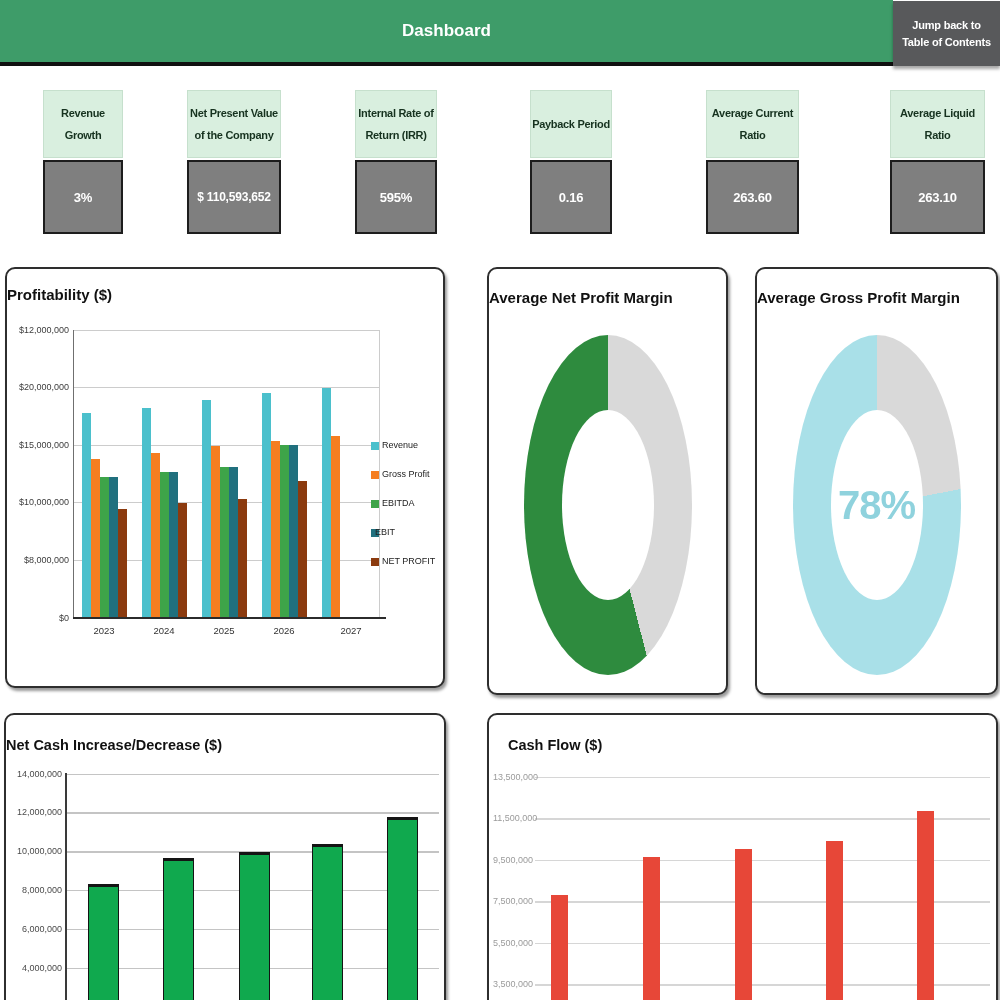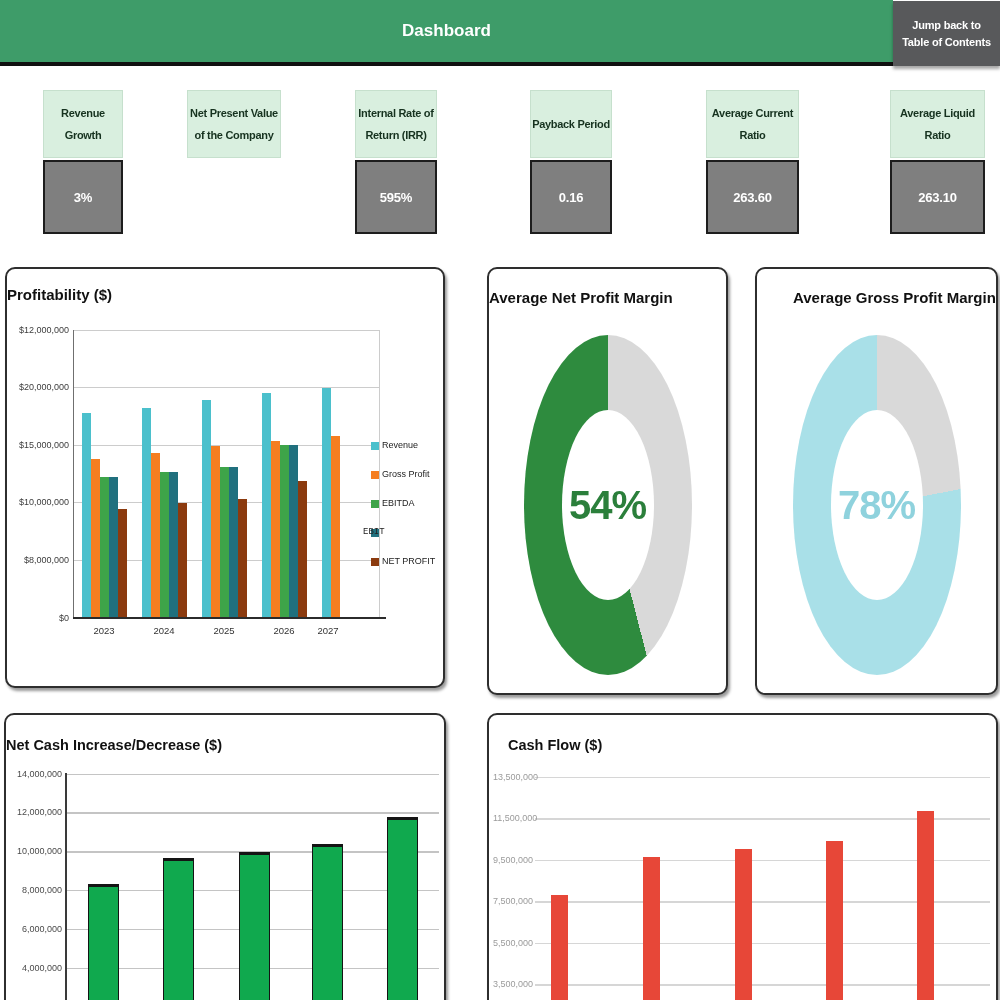--- a/index.html
+++ b/index.html
@@ -67,20 +67,21 @@
       <span>Revenue</span>
       <span>Growth</span>
     </div>
     <div class="kpi-value">3%</div>
   </div>
   <div class="kpi" style="left:187px;width:94px;">
     <div class="kpi-label">
       <span>Net Present Value</span>
       <span>of the Company</span>
     </div>
+    <div class="kpi-value" style="font-size:12px;">$  110,593,652</div>
   </div>
   <div class="kpi" style="left:355px;width:82px;border-radius:9px;">
     <div class="kpi-label">
       <span>Internal Rate of</span>
       <span>Return (IRR)</span>
     </div>
     <div class="kpi-value">595%</div>
   </div>
   <div class="kpi" style="left:530px;width:82px;">
     <div class="kpi-label">
@@ -140,45 +141,44 @@
         <div class="bar" style="left: 230.5px; top: 230.344px; width: 9px; height: 118.656px; background: rgb(139, 58, 14);"></div>
         <div class="xl" style="left: 192px; top: 356px; width: 50px;">2025</div>
         <div class="bar" style="left: 254.5px; top: 124.36px; width: 9px; height: 224.64px; background: rgb(75, 192, 204);"></div>
         <div class="bar" style="left: 263.5px; top: 171.592px; width: 9px; height: 177.408px; background: rgb(245, 126, 32);"></div>
         <div class="bar" style="left: 272.5px; top: 176.2px; width: 9px; height: 172.8px; background: rgb(62, 164, 73);"></div>
         <div class="bar" style="left: 281.5px; top: 176.2px; width: 9px; height: 172.8px; background: rgb(32, 112, 126);"></div>
         <div class="bar" style="left: 290.5px; top: 211.912px; width: 9px; height: 137.088px; background: rgb(139, 58, 14);"></div>
         <div class="xl" style="left: 252px; top: 356px; width: 50px;">2026</div>
         <div class="bar" style="left: 314.5px; top: 118.6px; width: 9px; height: 230.4px; background: rgb(75, 192, 204);"></div>
         <div class="bar" style="left: 323.5px; top: 166.984px; width: 9px; height: 182.016px; background: rgb(245, 126, 32);"></div>
-        <div class="xl" style="left: 296px; top: 356px; width: 50px;">2027</div>
+        <div class="xl" style="left: 319px; top: 356px; width: 50px;">2027</div>
         <div class="xaxis" style="left: 66px; top: 348px; width: 313px;"></div>
         <div class="lg-sw" style="left: 364px; top: 173px; background: rgb(75, 192, 204);"></div>
         <div class="lg-tx" style="left: 375px; top: 171px;">Revenue</div>
         <div class="lg-sw" style="left: 364px; top: 202px; background: rgb(245, 126, 32);"></div>
         <div class="lg-tx" style="left: 375px; top: 200px;">Gross Profit</div>
         <div class="lg-sw" style="left: 364px; top: 231px; background: rgb(62, 164, 73);"></div>
         <div class="lg-tx" style="left: 375px; top: 229px;">EBITDA</div>
         <div class="lg-sw" style="left: 364px; top: 260px; background: rgb(32, 112, 126);"></div>
-        <div class="lg-tx" style="left: 356px; top: 258px; font-family: Liberation Mono, monospace;">EBIT</div>
+        <div class="lg-tx" style="left: 368px; top: 258px;">EBIT</div>
         <div class="lg-sw" style="left: 364px; top: 289px; background: rgb(139, 58, 14);"></div>
         <div class="lg-tx" style="left: 375px; top: 287px;">NET PROFIT</div>
       </div>
   </div>
 
   <div class="card" style="left:487px;top:267px;width:241px;height:428px;">
     <div class="card-title" style="top:20px;">Average Net Profit Margin</div>
     <div class="donut" id="donut-1" style="background: conic-gradient(rgb(217, 217, 217) 0%, rgb(217, 217, 217) 46%, rgb(46, 139, 62) 46%, rgb(46, 139, 62) 100%);">
       <div class="donut-hole"></div>
-      <div class="donut-label" id="donut-label-1" style="color: rgb(43, 127, 59);">54%</div>
     </div>
   </div>
 
   <div class="card" style="left:755px;top:267px;width:243px;height:428px;">
-    <div class="card-title" style="top:20px;padding-left:36px;">Average Gross Profit Margin</div>
+    <div class="card-title" style="top:20px;">Average Gross Profit Margin</div>
     <div class="donut" id="donut-2" style="background: conic-gradient(rgb(217, 217, 217) 0%, rgb(217, 217, 217) 22%, rgb(169, 224, 232) 22%, rgb(169, 224, 232) 100%);">
       <div class="donut-hole"></div>
       <div class="donut-label" id="donut-label-2" style="color: rgb(143, 210, 221);">78%</div>
     </div>
   </div>
 
   <div class="card" style="left:4px;top:713px;width:442px;height:420px;">
     <div class="card-title" style="top:22px;font-size:14.5px;">Net Cash Increase/Decrease ($)</div>
     <div class="plot" id="plot-netcash">
         <div class="gl" style="left: 60px; top: 58.5px; width: 373px; background: rgb(196, 196, 196); height: 1.5px;"></div>

